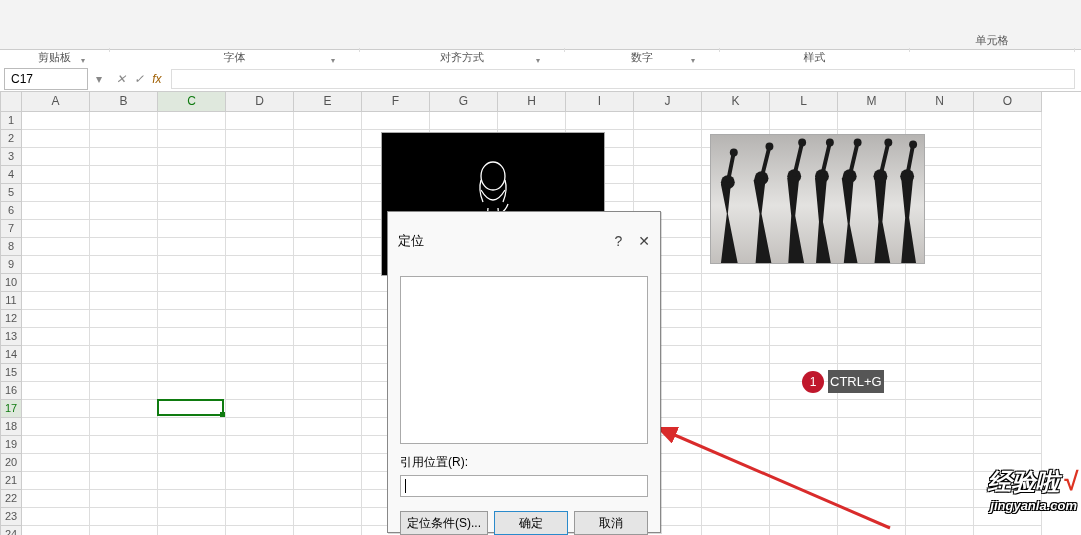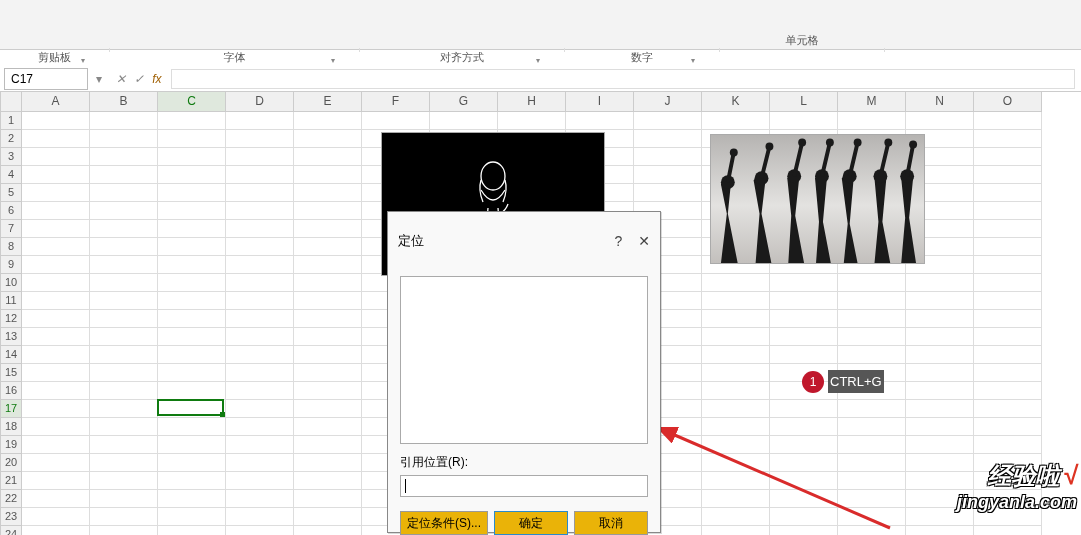--- a/index.html
+++ b/index.html
@@ -224,21 +224,21 @@
     @keyframes blink { 50% { opacity: 0; } }
     .dialog-buttons {
       display: flex;
       justify-content: space-between;
       padding: 8px 12px 12px 12px;
     }
     .btn {
       width: 74px;
       height: 24px;
       border: 1px solid #999;
-      background: #eab308;
+      background: #e5e5e5;
       font-size: 12px;
       cursor: pointer;
     }
     .btn.primary { border: 1.5px solid #2a8acb; }
 
     
     .callout {
       position: absolute;
       top: 370px;
       left: 802px;
@@ -270,21 +270,21 @@
     .watermark {
       position: absolute;
       right: 4px;
       bottom: 22px;
       text-align: right;
       font-weight: bold;
       font-style: italic;
     }
     .wm-main { color: #fff; font-size: 24px; text-shadow: 1px 1px 0 #000, -1px -1px 0 #000, 1px -1px 0 #000, -1px 1px 0 #000; }
     .wm-check { color: #d32; font-size: 26px; }
-    .wm-sub { color: #fff; font-size: 18px; text-shadow: 1px 1px 0 #000, -1px -1px 0 #000, 1px -1px 0 #000, -1px 1px 0 #000; }
+    .wm-sub { color: #fff; font-size: 13px; text-shadow: 1px 1px 0 #000, -1px -1px 0 #000, 1px -1px 0 #000, -1px 1px 0 #000; }
   </style>
 </head>
 <body>
 
 <div class="ribbon">
   <div class="ribbon-group" style="width:110px">
 
     <div class="ribbon-label">
       <span>剪贴板</span>
       <span class="group-corner">▾</span>
@@ -302,20 +302,26 @@
     <div class="ribbon-label">
       <span>对齐方式</span>
       <span class="group-corner">▾</span>
     </div>
   </div>
   <div class="ribbon-group" style="width:155px">
 
     <div class="ribbon-label">
       <span>数字</span>
       <span class="group-corner">▾</span>
+    </div>
+  </div>
+  <div class="ribbon-group" style="width:190px">
+
+    <div class="ribbon-label">
+      <span>样式</span>
     </div>
   </div>
   <div class="ribbon-group" style="width:165px">
     <div class="ribbon-row hidden-top"></div>
     <div class="ribbon-label">
       <span>单元格</span>
     </div>
   </div>
 </div>
 

